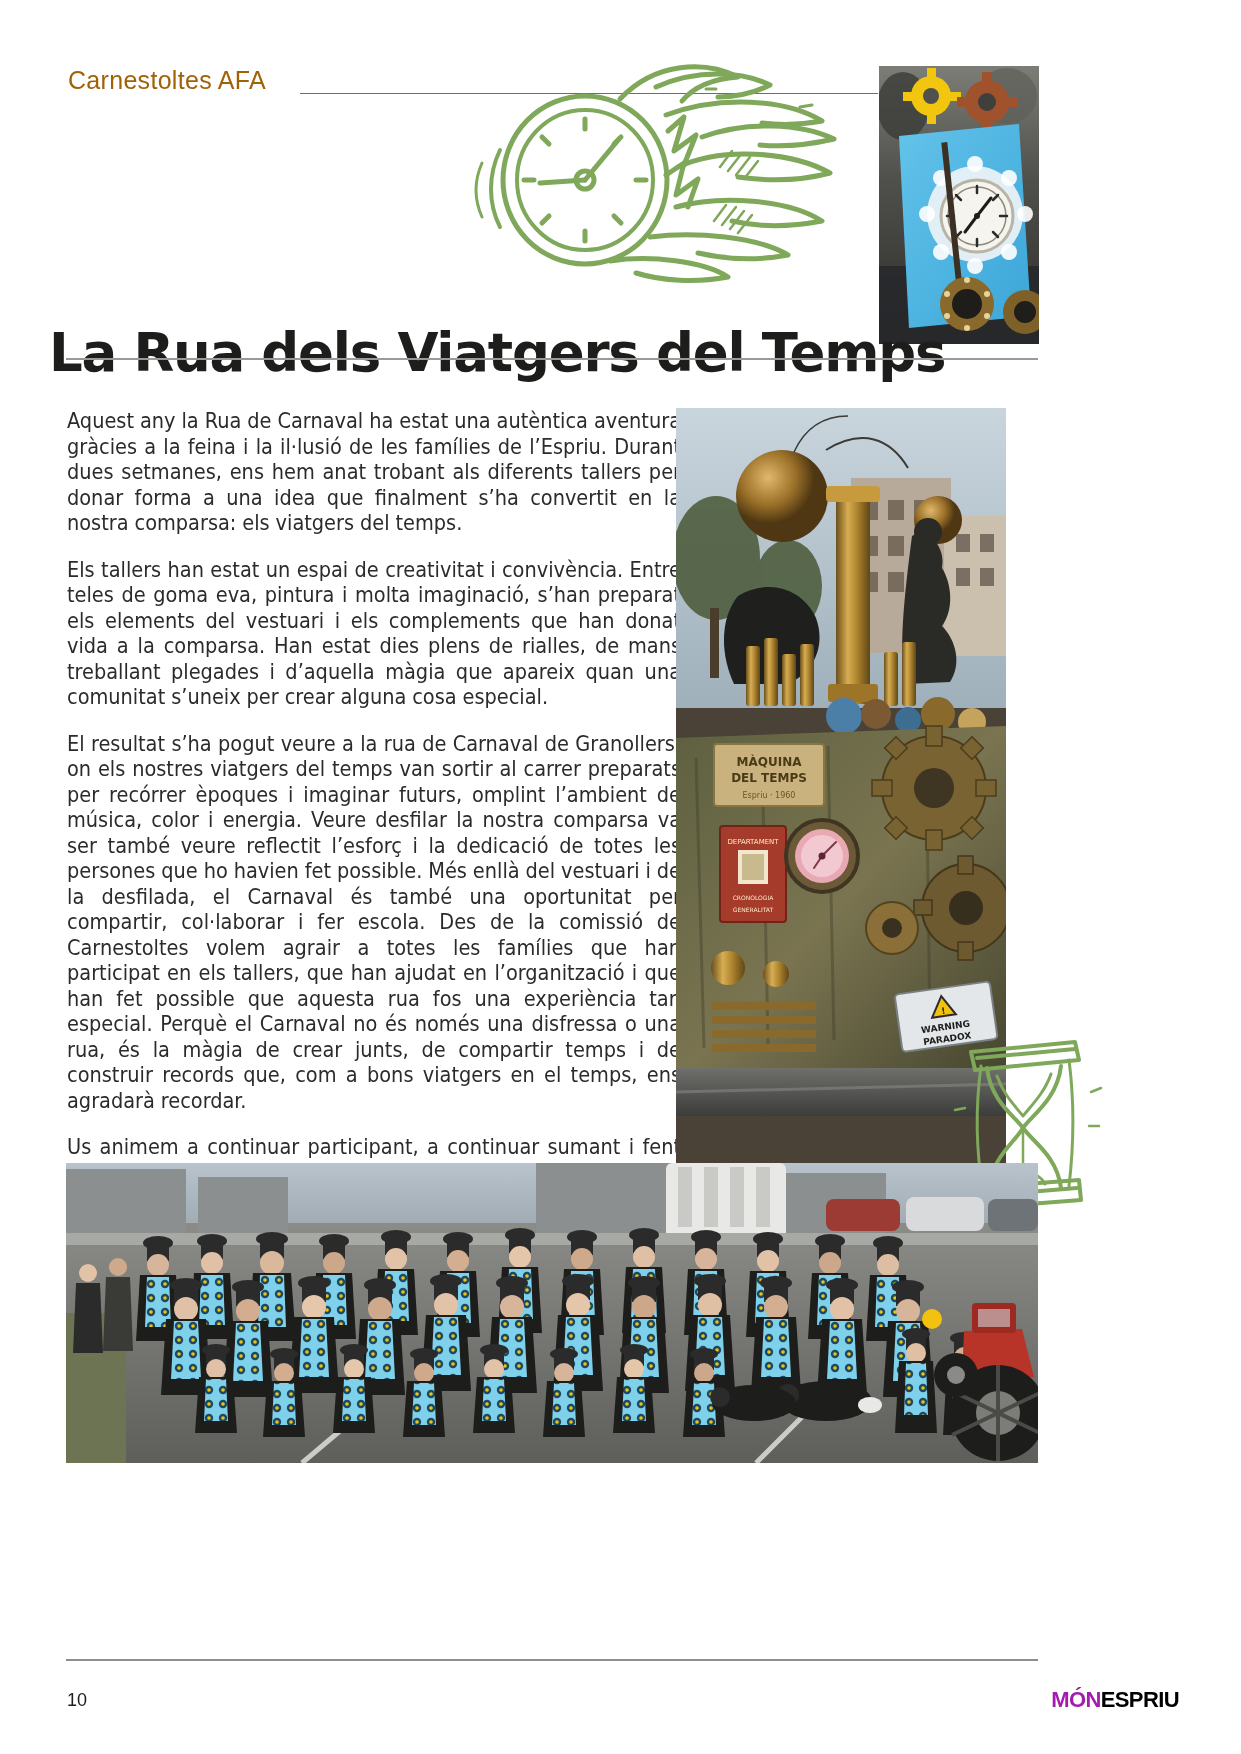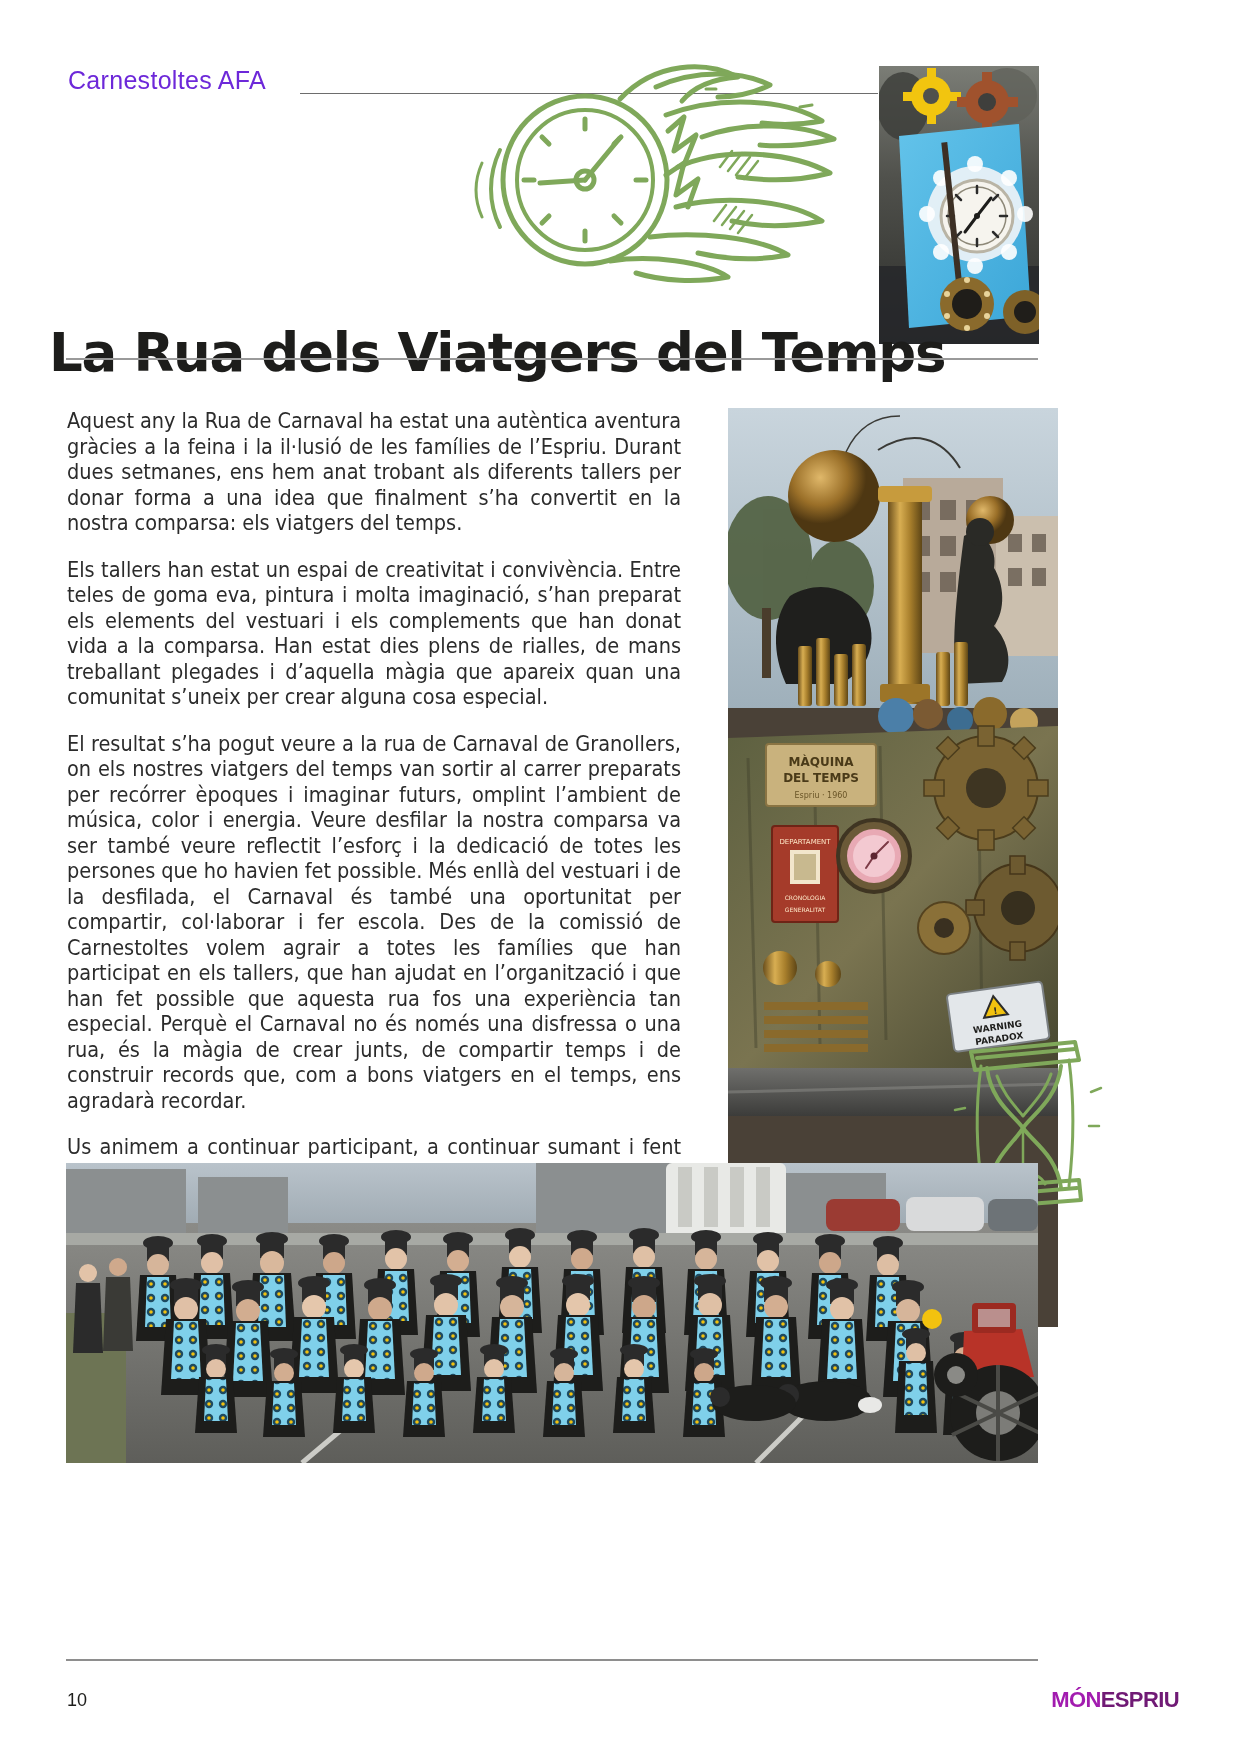--- a/index.html
+++ b/index.html
@@ -18,21 +18,21 @@
 
   
   .kicker {
     position: absolute;
     left: 68px;
     top: 66px;
     font-family: "Liberation Sans", sans-serif;
     font-size: 25px;
     font-weight: 500;
     letter-spacing: 0.3px;
-    color: #6d28d9;
+    color: #a16207;
     white-space: nowrap;
   }
   .kicker-rule {
     position: absolute;
     left: 300px;
     top: 93px;
     width: 578px;
     height: 1px;
     background: #6d6d6d;
   }
@@ -95,21 +95,21 @@
     text-align: justify;
     -webkit-hyphens: none;
     hyphens: none;
     word-spacing: -0.2px;
   }
   .body-col p:last-child { margin-bottom: 0; }
 
   
   .float-photo {
     position: absolute;
-    left: 728px;
+    left: 676px;
     top: 408px;
     width: 330px;
     height: 919px;
     overflow: hidden;
     background: #4a4137;
   }
 
   
   .hourglass-doodle {
     position: absolute;
@@ -153,21 +153,21 @@
     position: absolute;
     right: 62px;
     top: 1687px;
     font-family: "Liberation Sans", sans-serif;
     font-weight: 700;
     font-size: 22px;
     letter-spacing: -0.6px;
     white-space: nowrap;
   }
   .brand .mon { color: #a21caf; }
-  .brand .espriu { color: #701a75; margin-top: 28px; }
+  .brand .espriu { color: #000000; margin-top: 28px; }
 
   svg { display: block; }
 </style>
 </head>
 <body>
 
 <div class="page">
 
   <div class="kicker">Carnestoltes AFA</div>
   <div class="kicker-rule"></div>

